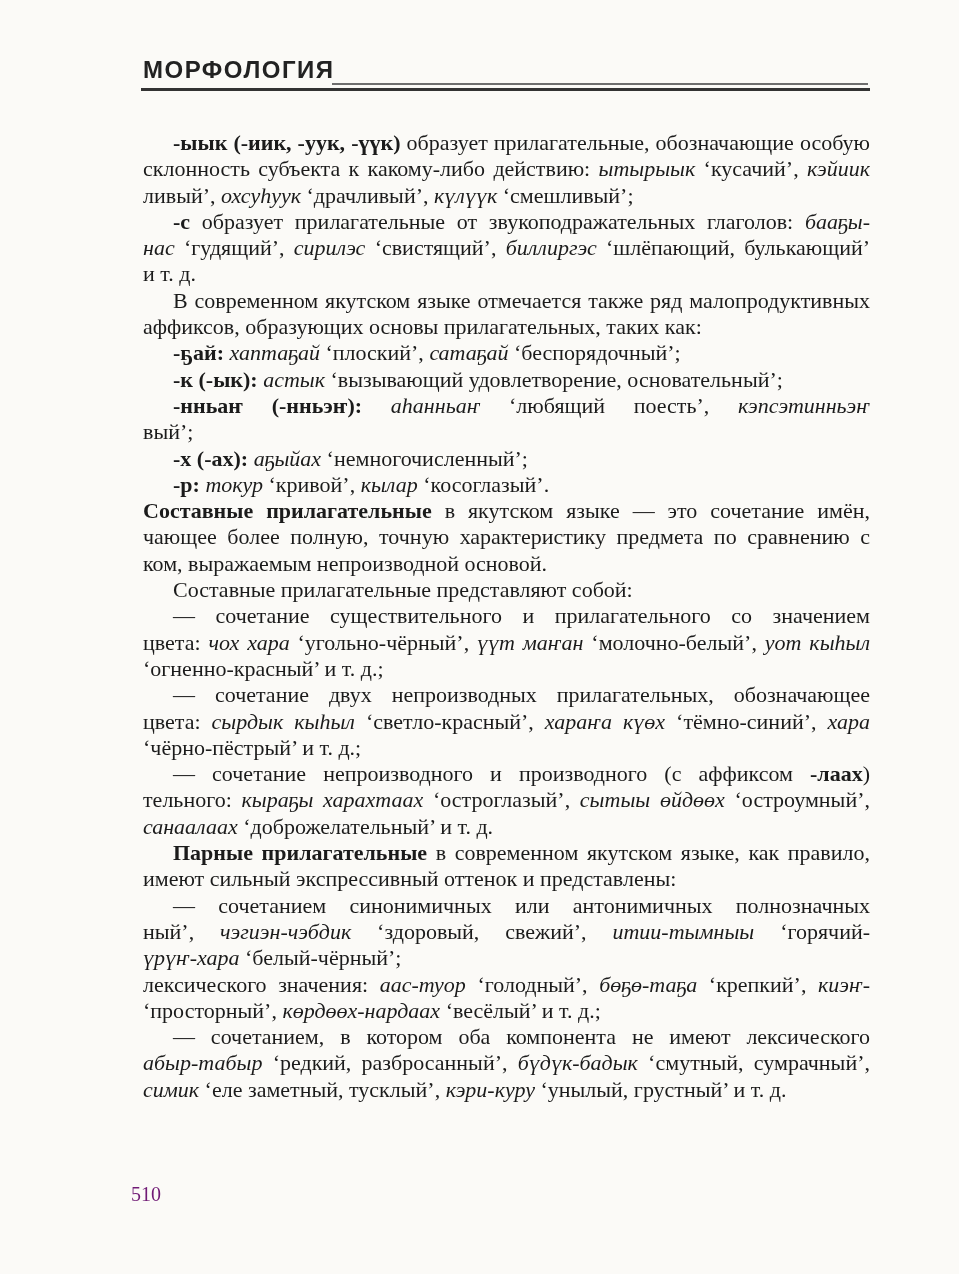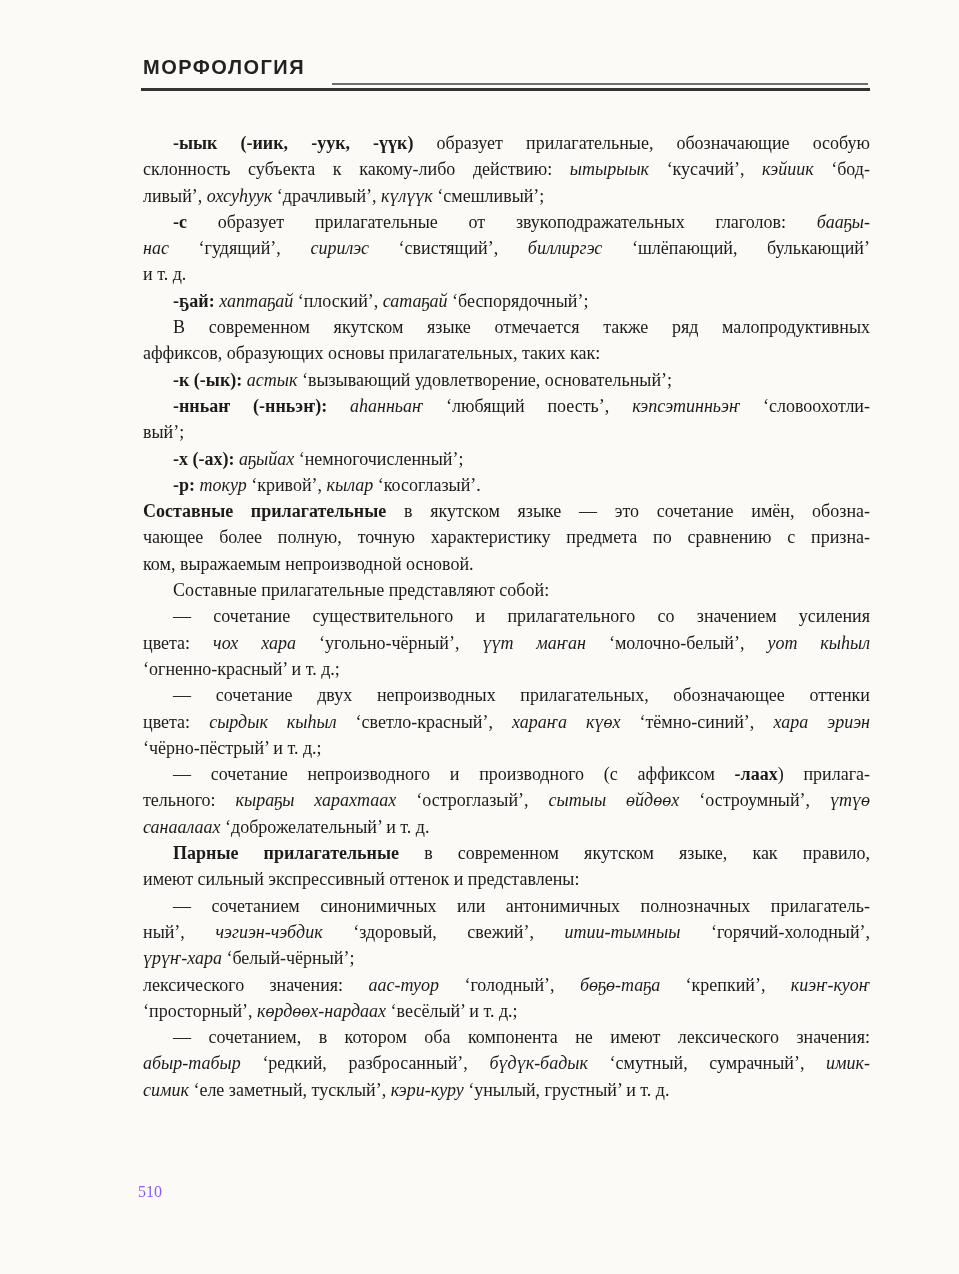--- a/index.html
+++ b/index.html
@@ -13,21 +13,21 @@
     font-family: "Liberation Serif", serif;
     color: var(--ink, #1b1b1b);
     overflow: hidden;
   }
   .header-title {
     position: absolute;
     left: 143px;
     top: 56px;
     font-family: "Liberation Sans", sans-serif;
     font-weight: 700;
-    font-size: 20px;
+    font-size: 24px;
     letter-spacing: 1.5px;
     color: #222;
     white-space: nowrap;
   }
   .rule-thin {
     position: absolute;
     left: 332px;
     top: 83px;
     width: 536px;
     height: 2px;
@@ -39,41 +39,41 @@
     top: 88px;
     width: 729px;
     height: 3px;
     background: var(--rule-dark, #333333);
   }
   .text-body {
     position: absolute;
     left: 143px;
     top: 130px;
     width: 727px;
-    font-size: 18px;
+    font-size: 22px;
     line-height: 26.3px;
   }
   .para { margin: 0; }
   .line {
     text-align: justify;
     text-align-last: justify;
     height: 26.3px;
     overflow: hidden;
   }
   .line.end { text-align-last: left; }
   .line.indent { text-indent: 30px; }
   .run-r { font-style: normal; font-weight: 400; }
   .run-b { font-weight: 700; }
   .run-i { font-style: italic; }
   .page-number {
     position: absolute;
-    left: 138px;
+    left: 131px;
     top: 1183px;
-    font-size: 16px;
-    color: #8b5cf6;
+    font-size: 20px;
+    color: #701a75;
   }
 </style>
 </head>
 <body>
 
 <div class="page">
   <div class="header-title">МОРФОЛОГИЯ</div>
   <div class="rule-thin"></div>
   <div class="rule-thick"></div>
   <div class="text-body">
@@ -81,25 +81,25 @@
         <div class="line indent"><span class="run-b">-ыык (-иик, -уук, -үүк) </span><span class="run-r">образует прилагательные, обозначающие особую</span></div>
         <div class="line"><span class="run-r">склонность субъекта к какому-либо действию: </span><span class="run-i">ытырыык</span><span class="run-r"> ‘кусачий’, </span><span class="run-i">кэйиик</span><span class="run-r"> ‘бод-</span></div>
         <div class="line end"><span class="run-r">ливый’, </span><span class="run-i">охсуһуук</span><span class="run-r"> ‘драчливый’, </span><span class="run-i">күлүүк</span><span class="run-r"> ‘смешливый’;</span></div>
       </div>
       <div class="para">
         <div class="line indent"><span class="run-b">-с </span><span class="run-r">образует прилагательные от звукоподражательных глаголов: </span><span class="run-i">бааҕы-</span></div>
         <div class="line"><span class="run-i">нас</span><span class="run-r"> ‘гудящий’, </span><span class="run-i">сирилэс</span><span class="run-r"> ‘свистящий’, </span><span class="run-i">биллиргэс</span><span class="run-r"> ‘шлёпающий, булькающий’</span></div>
         <div class="line end"><span class="run-r">и т. д.</span></div>
       </div>
       <div class="para">
-        <div class="line indent end"><span class="run-b">-ҕай: </span><span class="run-i">хаптаҕай</span><span class="run-r"> ‘плоский’, </span><span class="run-i">сатаҕай</span><span class="run-r"> ‘беспорядочный’;</span></div>
+        <div class="line indent"><span class="run-r">В современном якутском языке отмечается также ряд малопродуктивных</span></div>
+        <div class="line end"><span class="run-r">аффиксов, образующих основы прилагательных, таких как:</span></div>
       </div>
       <div class="para">
-        <div class="line indent"><span class="run-r">В современном якутском языке отмечается также ряд малопродуктивных</span></div>
-        <div class="line end"><span class="run-r">аффиксов, образующих основы прилагательных, таких как:</span></div>
+        <div class="line indent end"><span class="run-b">-ҕай: </span><span class="run-i">хаптаҕай</span><span class="run-r"> ‘плоский’, </span><span class="run-i">сатаҕай</span><span class="run-r"> ‘беспорядочный’;</span></div>
       </div>
       <div class="para">
         <div class="line indent end"><span class="run-b">-к (-ык): </span><span class="run-i">астык</span><span class="run-r"> ‘вызывающий удовлетворение, основательный’;</span></div>
       </div>
       <div class="para">
         <div class="line indent"><span class="run-b">-нньаҥ (-нньэҥ): </span><span class="run-i">аһанньаҥ</span><span class="run-r"> ‘любящий поесть’, </span><span class="run-i">кэпсэтинньэҥ</span><span class="run-r"> ‘словоохотли-</span></div>
         <div class="line end"><span class="run-r">вый’;</span></div>
       </div>
       <div class="para">
         <div class="line indent end"><span class="run-b">-х (-ах): </span><span class="run-i">аҕыйах</span><span class="run-r"> ‘немногочисленный’;</span></div>

